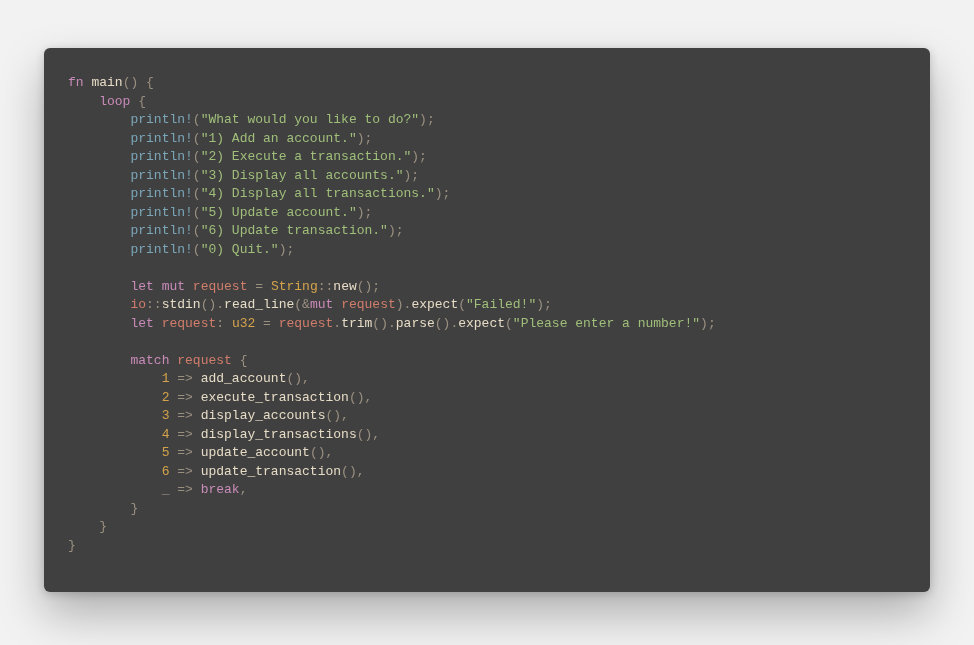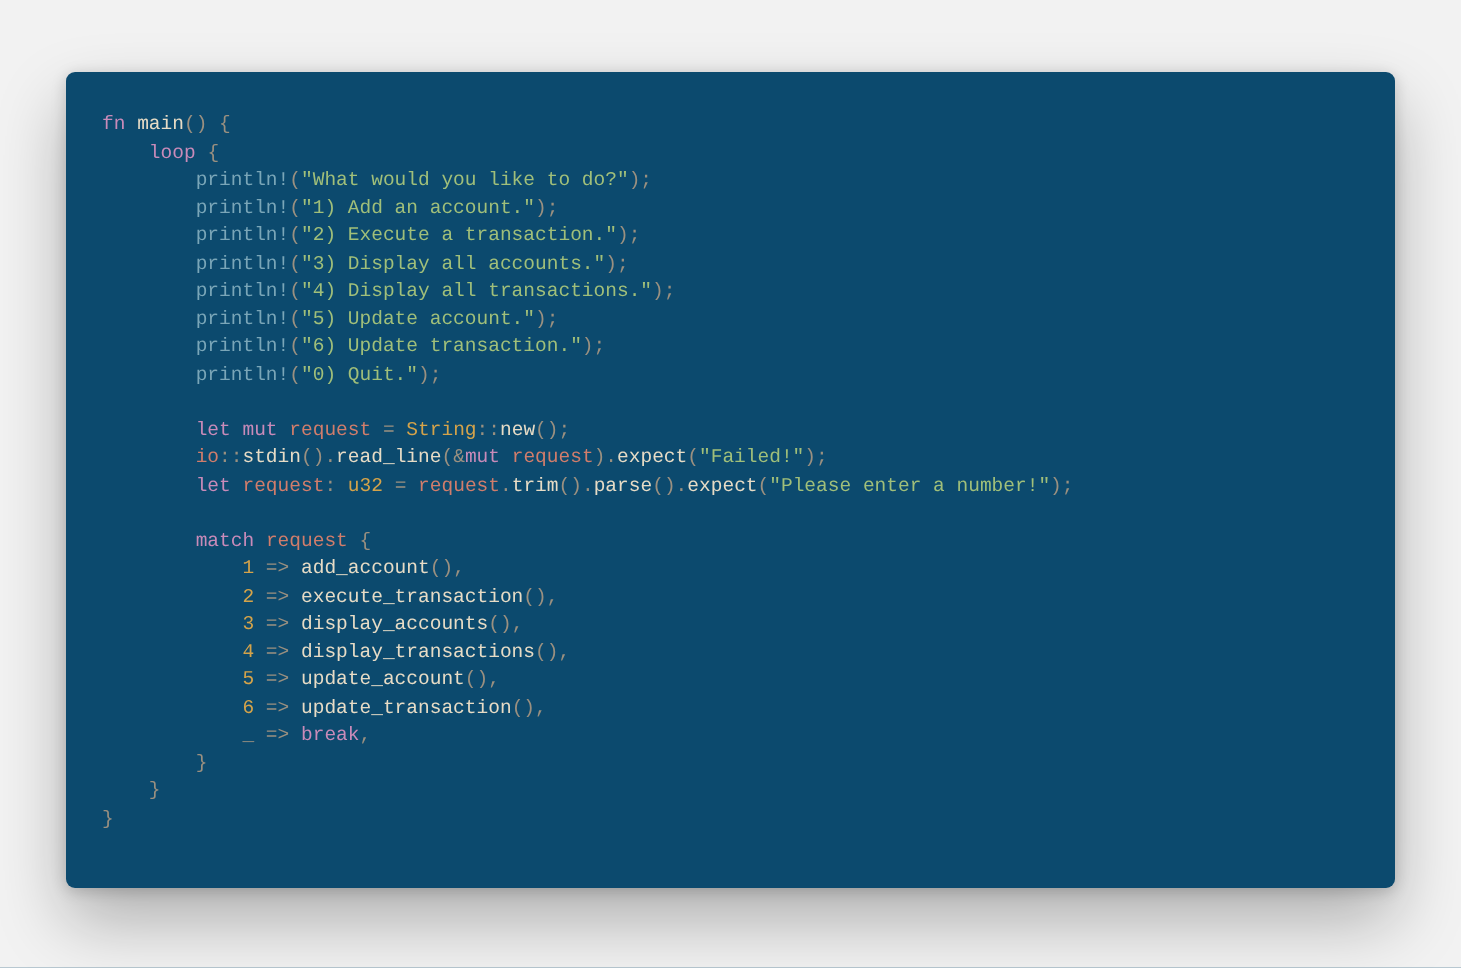--- a/index.html
+++ b/index.html
@@ -10,21 +10,21 @@
     background: #f2f2f2;
     font-family: "SFMono-Regular", Consolas, "Liberation Mono", Menlo, monospace;
     overflow: hidden;
   }
   .frame {
     position: absolute;
     left: 44px;
     top: 48px;
     width: 886px;
     height: 544px;
-    background: #0c4a6e;
+    background: #404040;
     border-radius: 6px;
     box-shadow: 0 22px 46px rgba(0,0,0,0.28), 0 2px 10px rgba(0,0,0,0.18);
     box-sizing: border-box;
     padding: 26px 24px 22px 24px;
     overflow: hidden;
   }
   pre.code {
     margin: 0;
     padding: 0;
     color: #ccc0ae;

